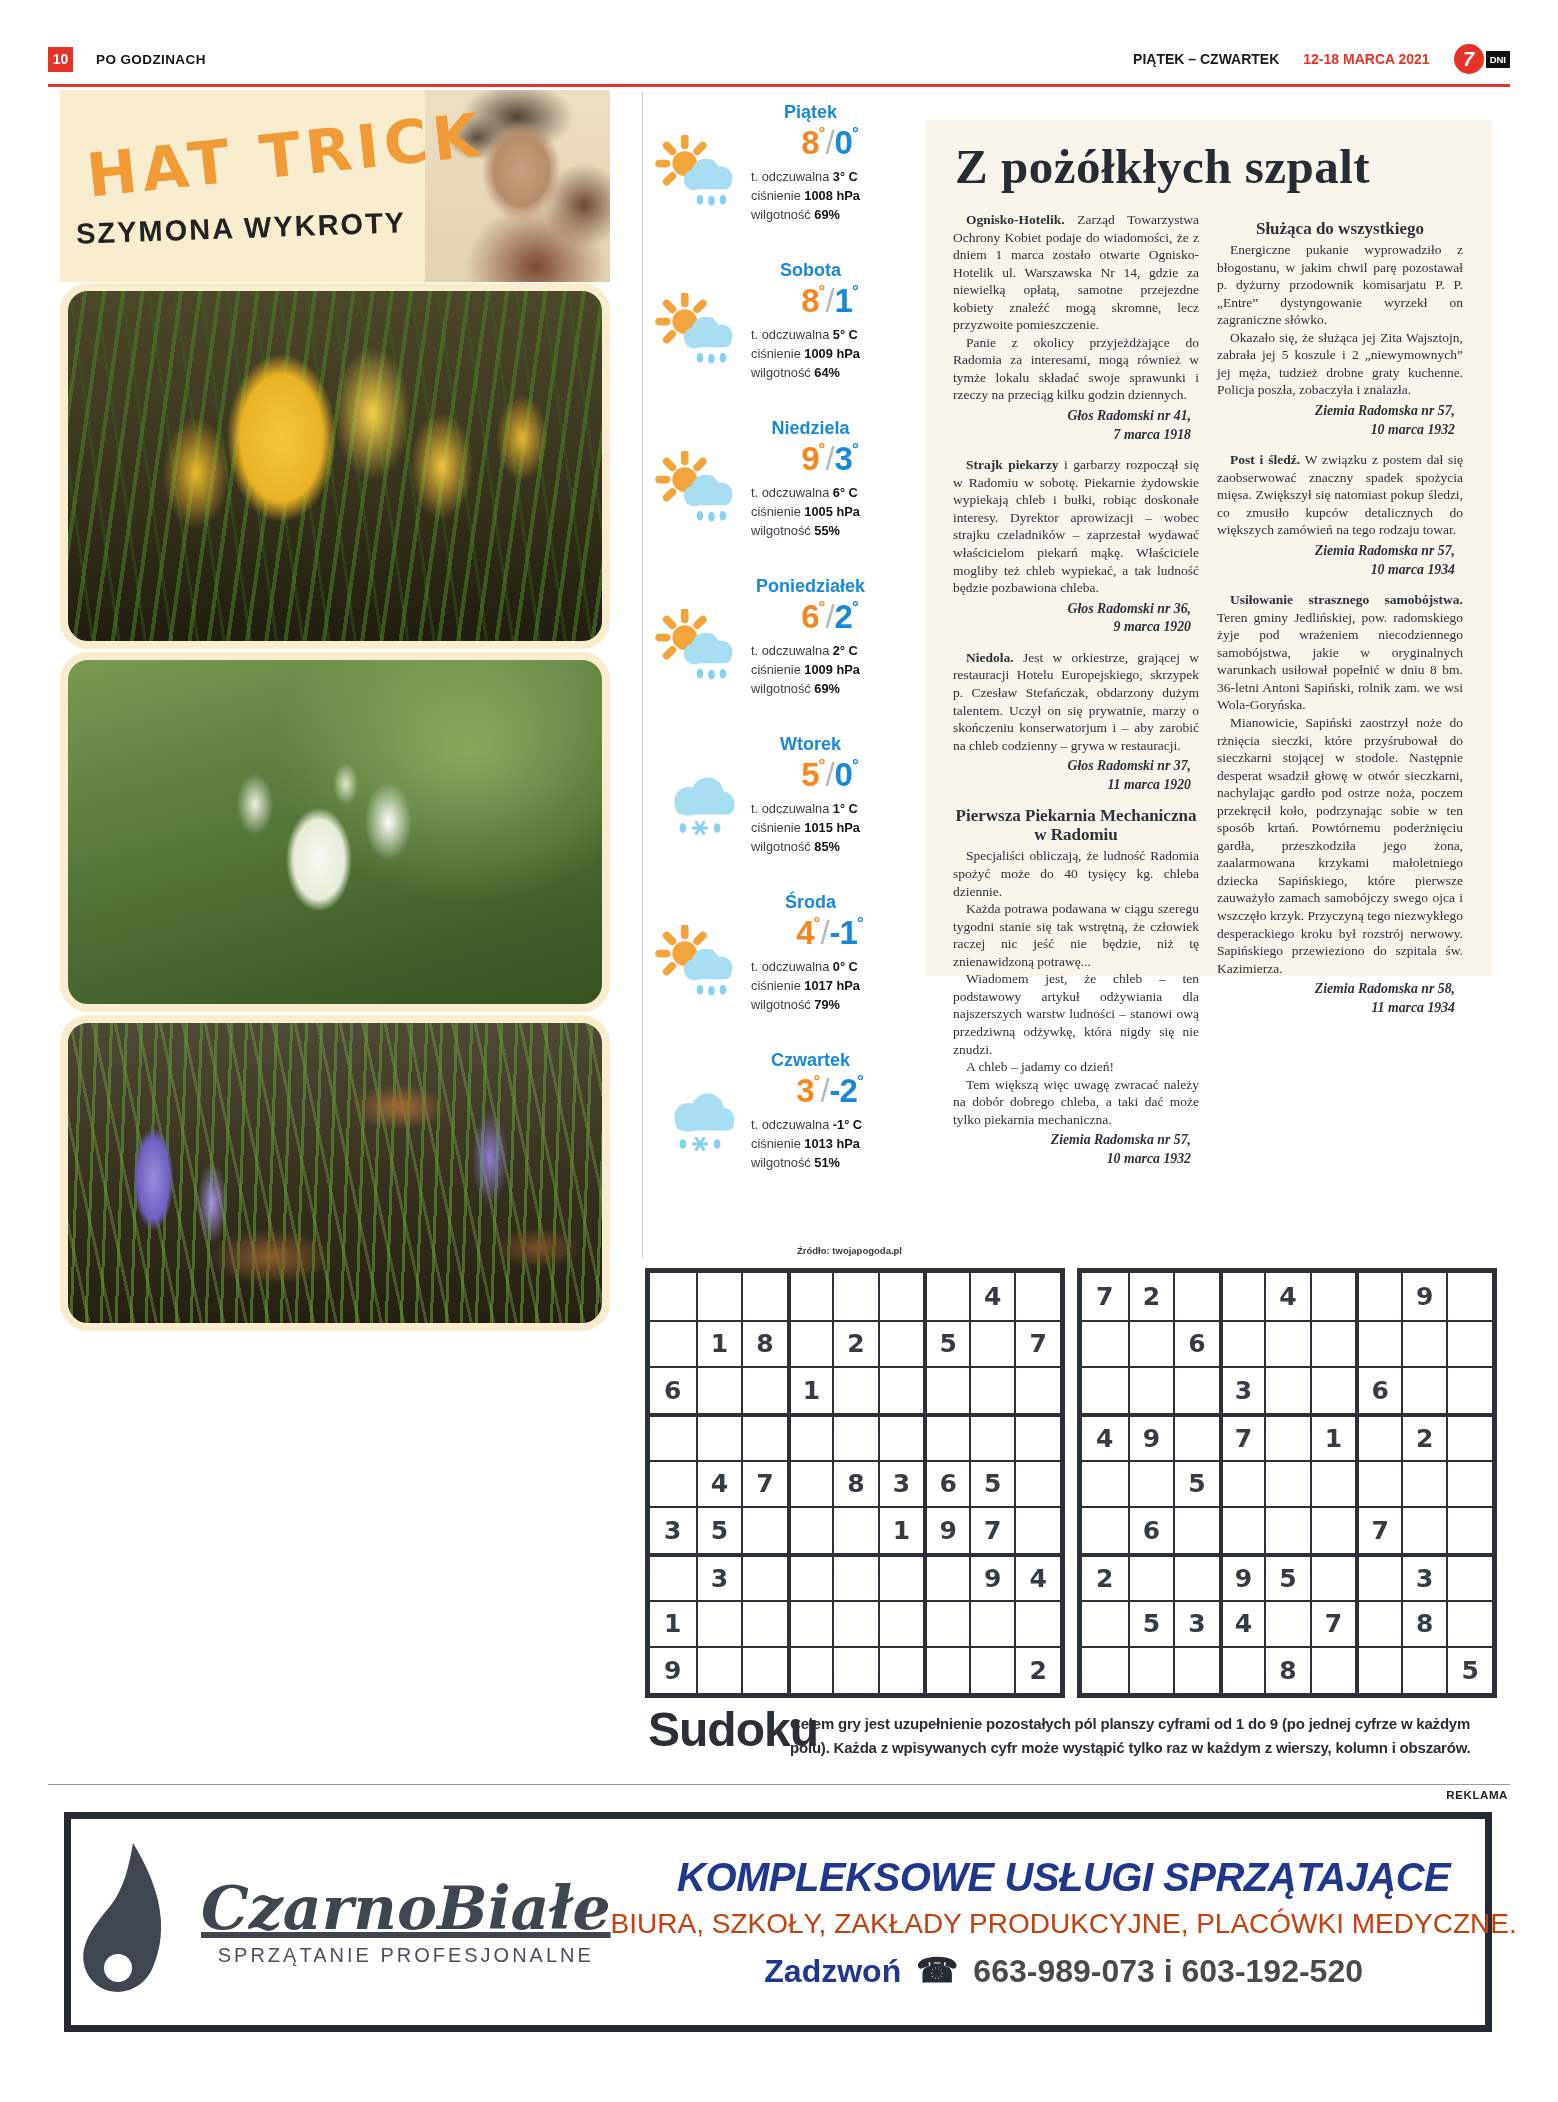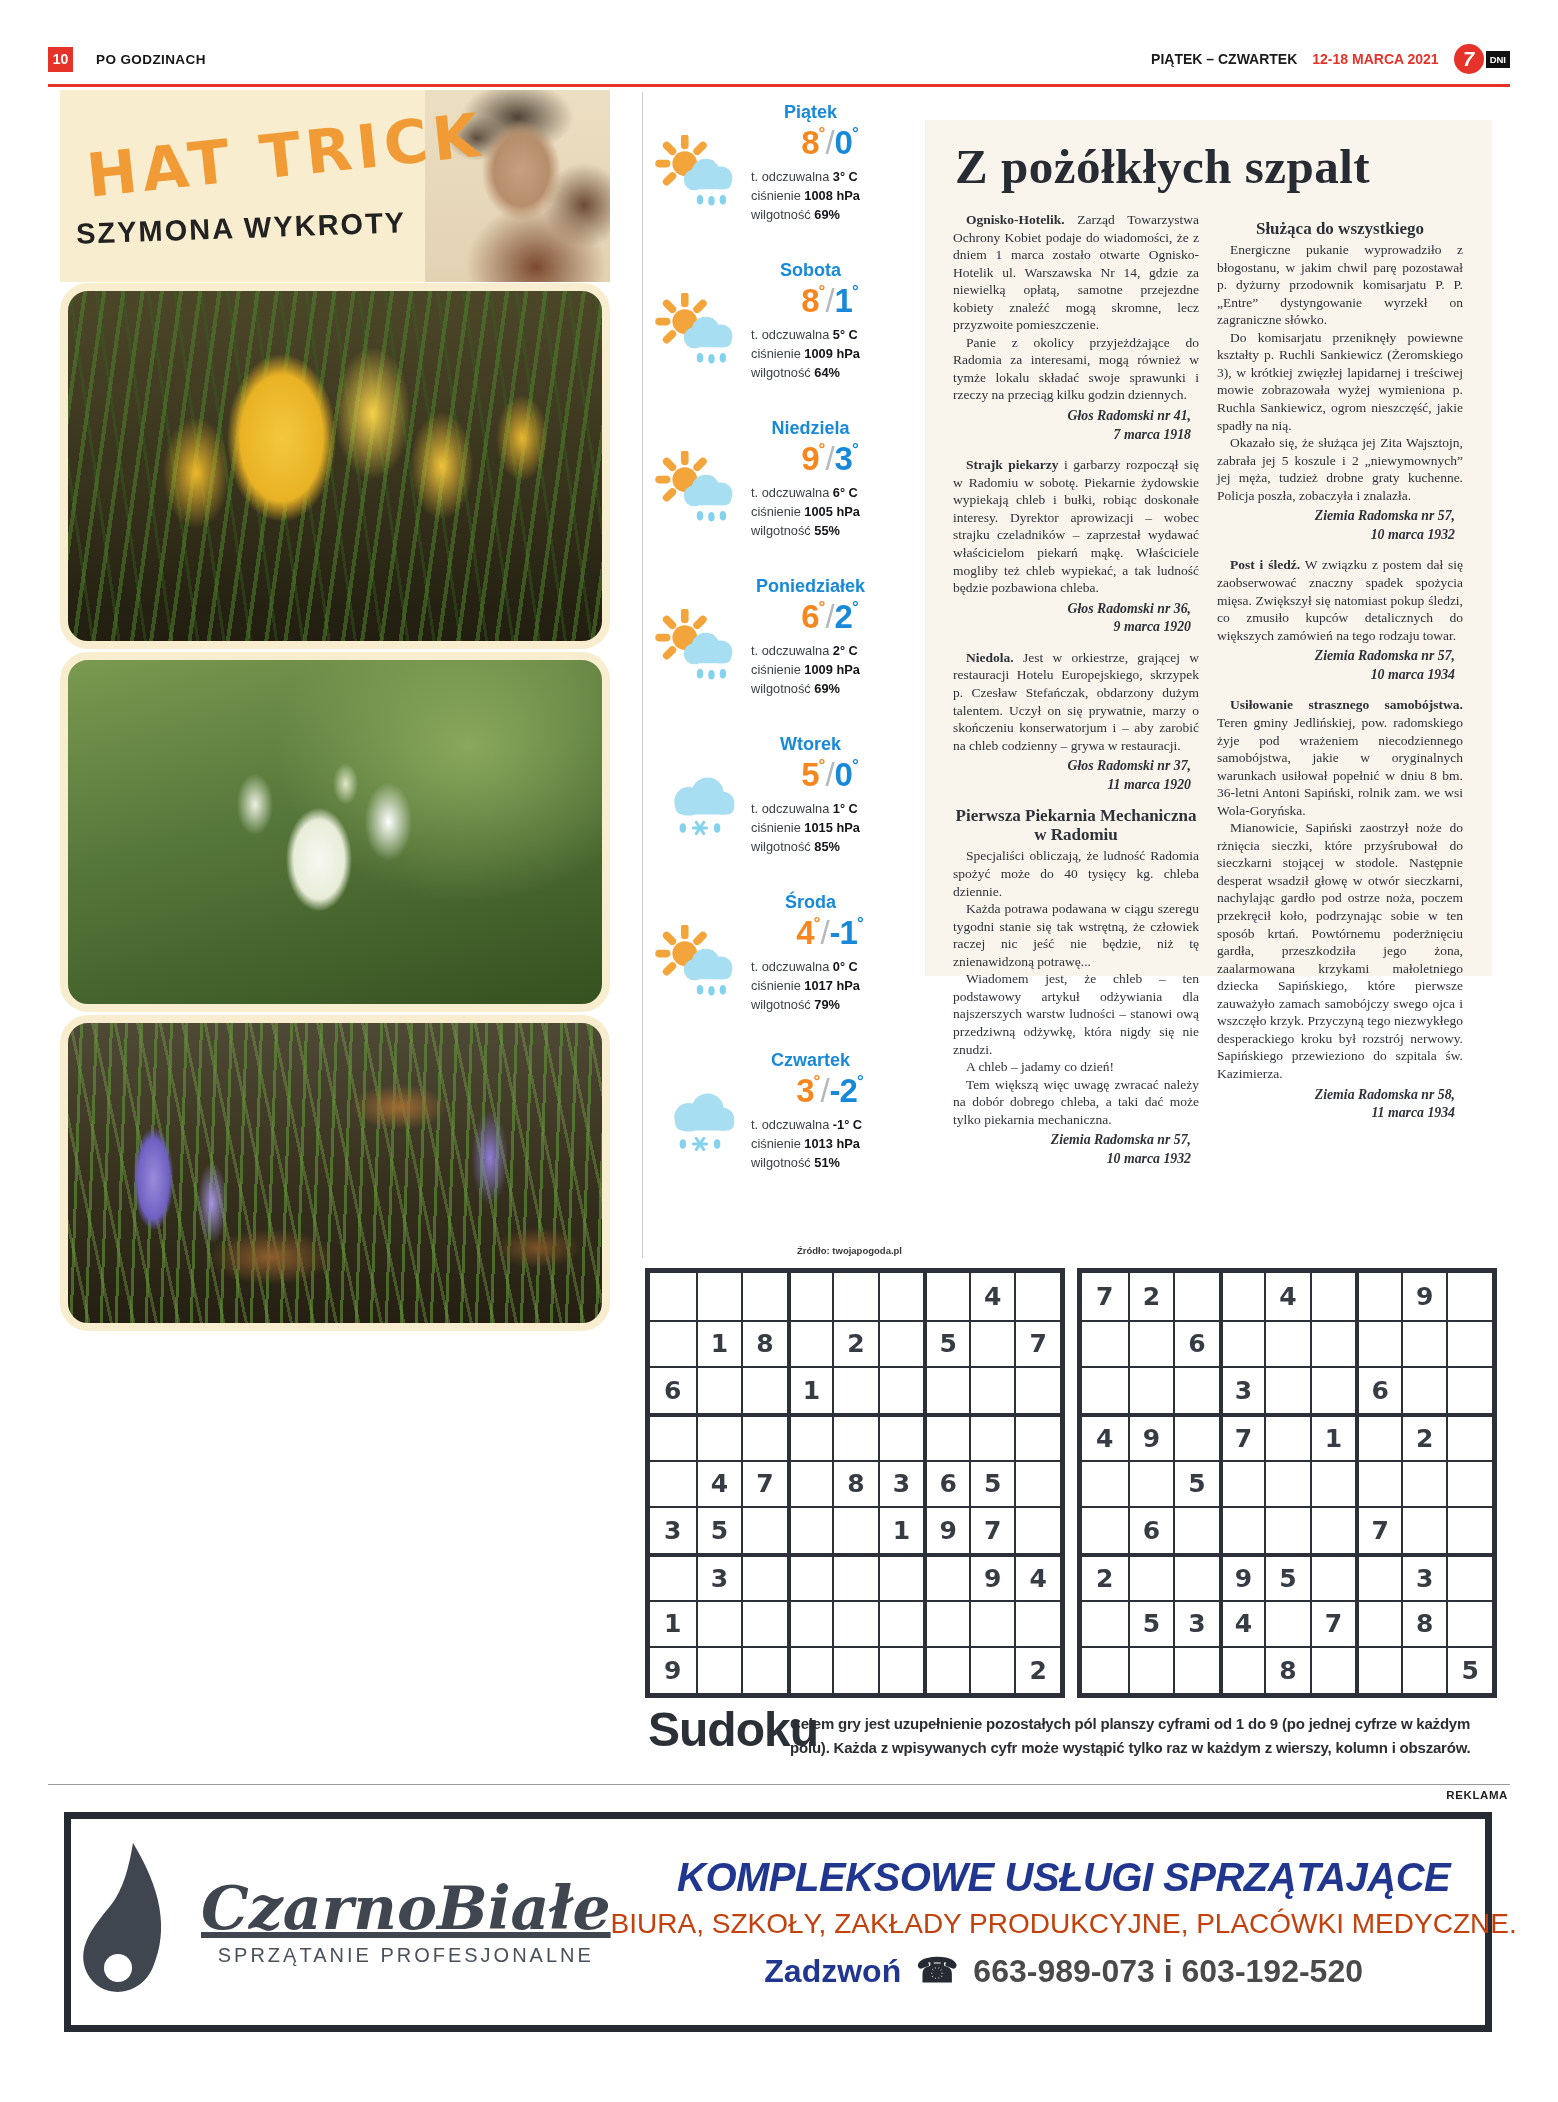--- a/index.html
+++ b/index.html
@@ -6,21 +6,21 @@
   body{width:1558px;height:2102px;position:relative;background:#ffffff;
        font-family:"Liberation Sans",sans-serif;overflow:hidden;color:#1a1a1a;}
   .abs{position:absolute;}
 
   
   #hdr{top:44px;left:48px;width:1462px;height:30px;display:flex;justify-content:space-between;align-items:center;}
   .hdr-left{display:flex;align-items:center;gap:23px;}
   .pagenum{width:25px;height:25px;background:#e5332a;color:#fff;font-weight:bold;font-size:14px;
            display:flex;align-items:center;justify-content:center;}
   .section{font-weight:bold;font-size:13.5px;letter-spacing:.4px;color:#151515;}
-  .hdr-right{display:flex;align-items:center;gap:15px;font-weight:bold;font-size:14px;}
+  .hdr-right{display:flex;align-items:center;gap:24px;font-weight:bold;font-size:14px;}
   .date-red{color:#e5332a;}
   .logo-wrap{display:flex;align-items:center;gap:2px;}
   .logo7{width:30px;height:30px;border-radius:50%;background:#e5332a;color:#fff;font-size:20px;
          font-weight:bold;font-style:italic;display:flex;align-items:center;justify-content:center;}
   .logodni{background:#111;color:#fff;font-size:9.5px;font-weight:bold;padding:3px 4px;}
   #redrule{top:84px;left:48px;width:1462px;height:3px;background:#e5332a;}
 
   
   #masthead{top:90px;left:60px;width:550px;height:192px;background:#f9edcf;overflow:hidden;}
   .ht{position:absolute;left:26px;top:30px;font-size:60px;font-weight:bold;color:#f09b35;
@@ -389,21 +389,20 @@
         <p class="art-p">Specjaliści obliczają, że ludność Radomia spożyć może do 40 tysięcy kg. chleba dziennie.</p>
         <p class="art-p">Każda potrawa podawana w ciągu szeregu tygodni stanie się tak wstrętną, że człowiek raczej nic jeść nie będzie, niż tę znienawidzoną potrawę...</p>
         <p class="art-p">Wiadomem jest, że chleb – ten podstawowy artykuł odżywiania dla najszerszych warstw ludności – stanowi ową przedziwną odżywkę, która nigdy się nie znudzi.</p>
         <p class="art-p">A chleb – jadamy co dzień!</p>
         <p class="art-p">Tem większą więc uwagę zwracać należy na dobór dobrego chleba, a taki dać może tylko piekarnia mechaniczna.</p>
         <div class="art-cite">Ziemia Radomska nr 57,<br>10 marca 1932</div>
       </div>
     <div class="art-col" id="art-col2">
         <div class="art-h2">Służąca do wszystkiego</div>
         <p class="art-p">Energiczne pukanie wyprowadziło z błogostanu, w jakim chwil parę pozostawał p. dyżurny przodownik komisarjatu P. P. „Entre” dystyngowanie wyrzekł on zagraniczne słówko.</p>
-        <p class="art-p">Do komisarjatu przeniknęły powiewne kształty p. Ruchli Sankiewicz (Żeromskiego 3), w krótkiej zwięzłej lapidarnej i treściwej mowie zobrazowała wyżej wymieniona p. Ruchla Sankiewicz, ogrom nieszczęść, jakie spadły na nią.</p>
         <p class="art-p">Okazało się, że służąca jej Zita Wajsztojn, zabrała jej 5 koszule i 2 „niewymownych” jej męża, tudzież drobne graty kuchenne. Policja poszła, zobaczyła i znalazła.</p>
         <div class="art-cite">Ziemia Radomska nr 57,<br>10 marca 1932</div>
         <p class="art-p"><b>Post i śledź.</b> W związku z postem dał się zaobserwować znaczny spadek spożycia mięsa. Zwiększył się natomiast pokup śledzi, co zmusiło kupców detalicznych do większych zamówień na tego rodzaju towar.</p>
         <div class="art-cite">Ziemia Radomska nr 57,<br>10 marca 1934</div>
         <p class="art-p"><b>Usiłowanie strasznego samobójstwa.</b> Teren gminy Jedlińskiej, pow. radomskiego żyje pod wrażeniem niecodziennego samobójstwa, jakie w oryginalnych warunkach usiłował popełnić w dniu 8 bm. 36-letni Antoni Sapiński, rolnik zam. we wsi Wola-Goryńska.</p>
         <p class="art-p">Mianowicie, Sapiński zaostrzył noże do rżnięcia sieczki, które przyśrubował do sieczkarni stojącej w stodole. Następnie desperat wsadził głowę w otwór sieczkarni, nachylając gardło pod ostrze noża, poczem przekręcił koło, podrzynając sobie w ten sposób krtań. Powtórnemu poderżnięciu gardła, przeszkodziła jego żona, zaalarmowana krzykami małoletniego dziecka Sapińskiego, które pierwsze zauważyło zamach samobójczy swego ojca i wszczęło krzyk. Przyczyną tego niezwykłego desperackiego kroku był rozstrój nerwowy. Sapińskiego przewieziono do szpitala św. Kazimierza.</p>
         <div class="art-cite">Ziemia Radomska nr 58,<br>11 marca 1934</div>
       </div>
   </div>
 </div>

